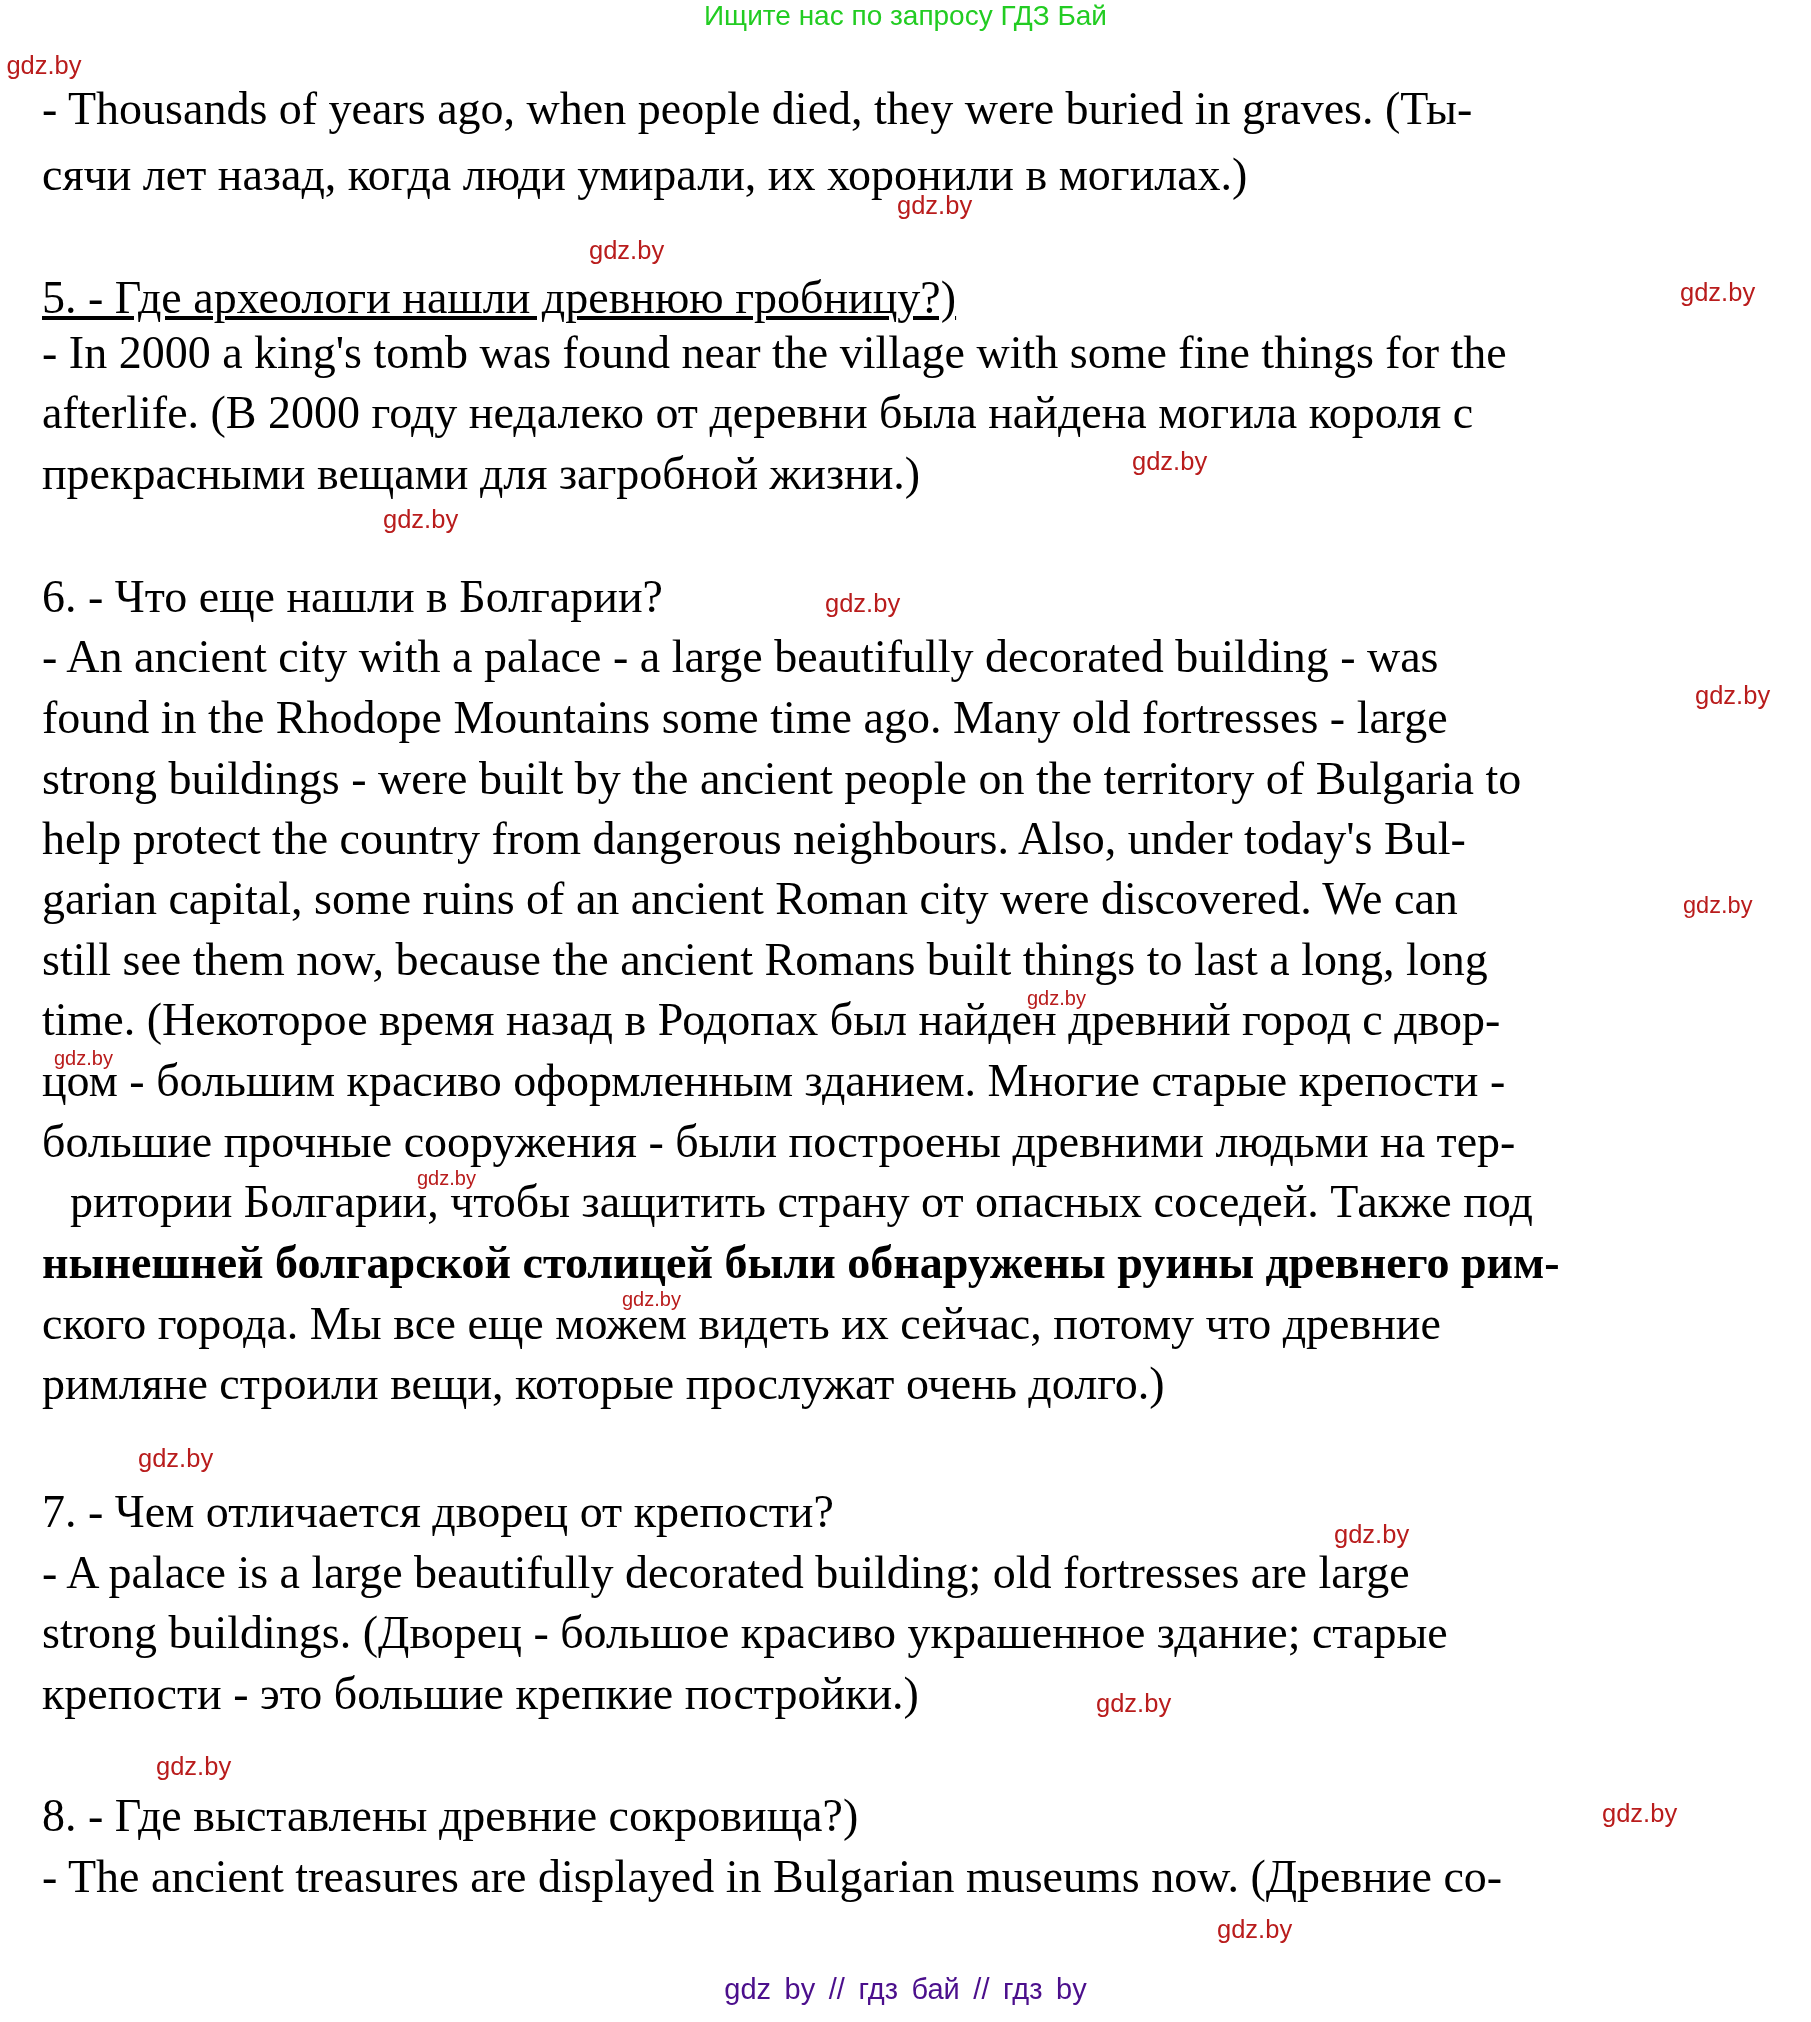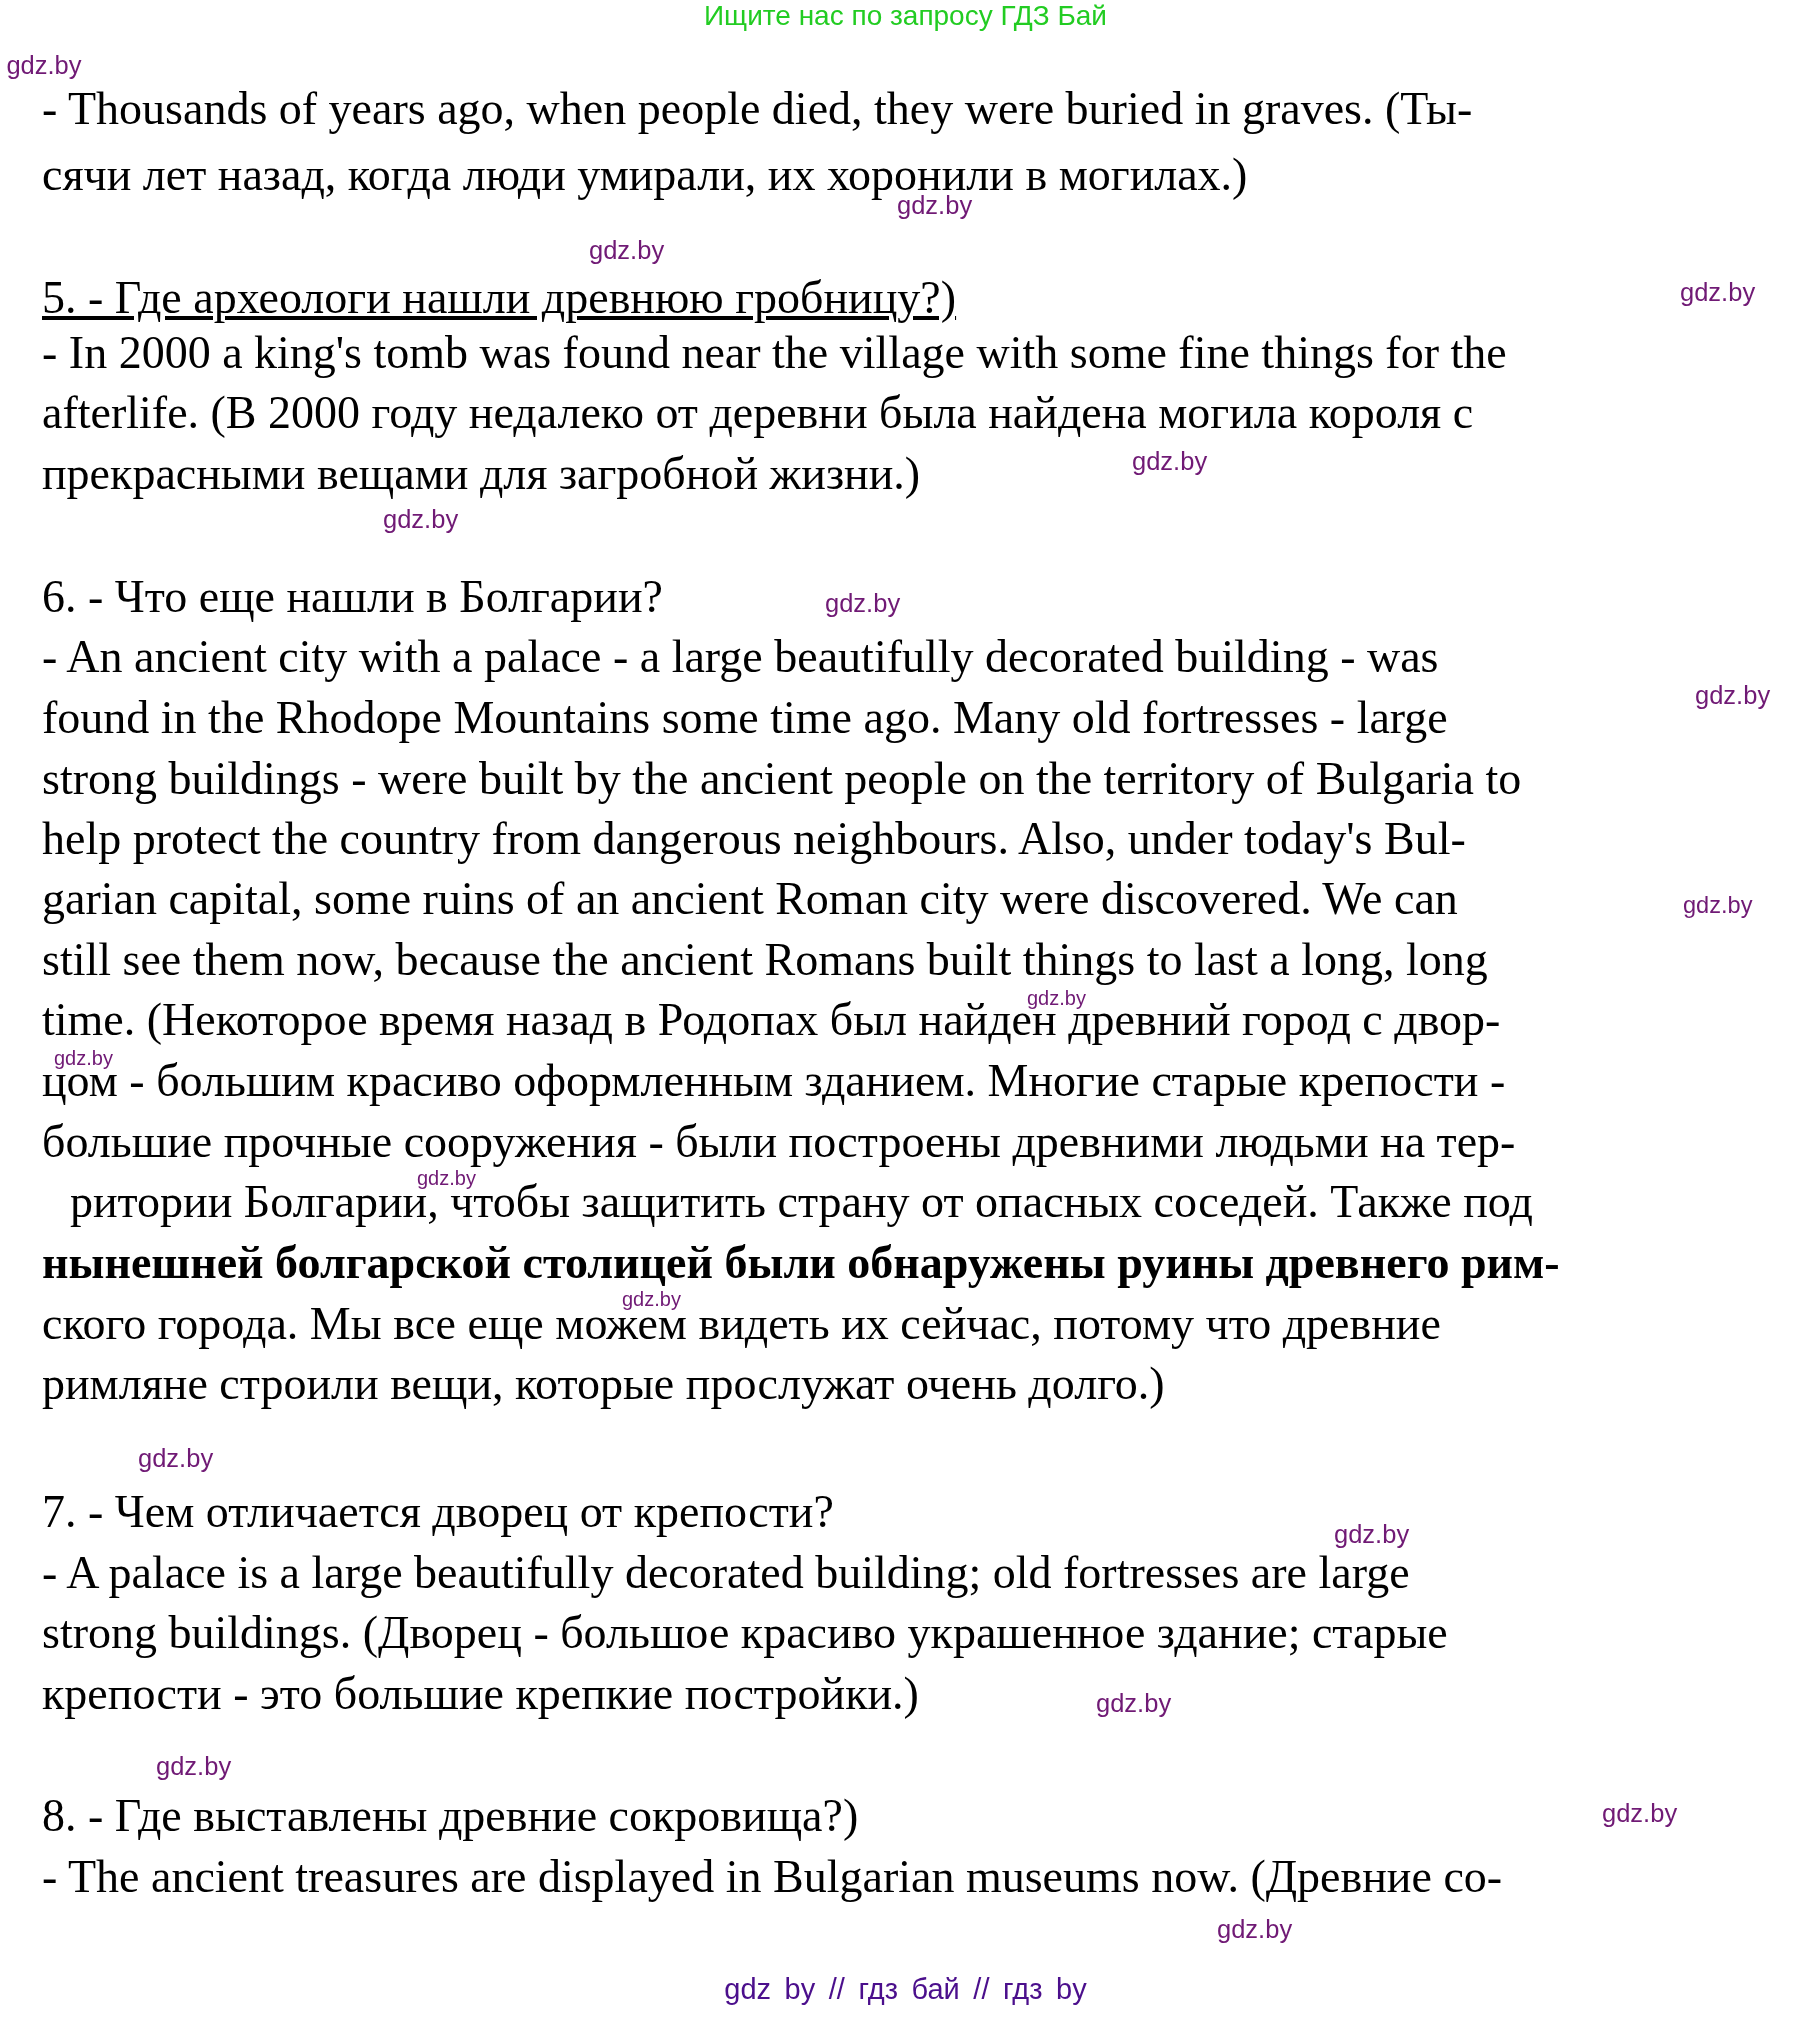--- a/index.html
+++ b/index.html
@@ -15,21 +15,21 @@
     font-family: "Liberation Sans", sans-serif; font-size: 29px; line-height: 1;
     white-space: nowrap; word-spacing: 5.5px;
   }
   .line {
     position: absolute; left: 42px;
     font-family: "Liberation Serif", serif; font-size: 46px; line-height: 1;
     color: #000000; white-space: nowrap; transform-origin: 0 0;
   }
   .wm {
     position: absolute; font-family: "Liberation Sans", sans-serif;
-    color: #701a75; line-height: 1; white-space: nowrap;
+    color: #b91c1c; line-height: 1; white-space: nowrap;
   }
   .wm.l { font-size: 25.5px; }
   .wm.s { font-size: 20px; }
 </style>
 </head>
 <body>
 
 <div class="page">
 
   <div class="header" style="color:#22CC22;">Ищите нас по запросу ГДЗ Бай</div>

